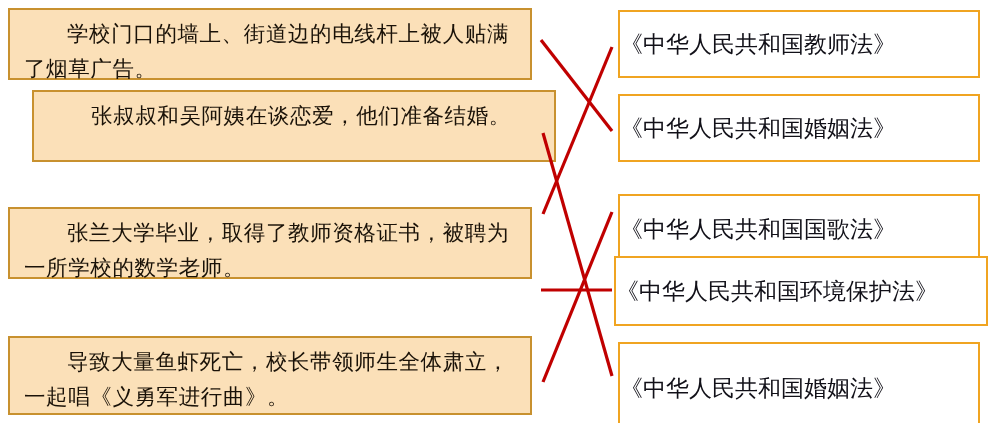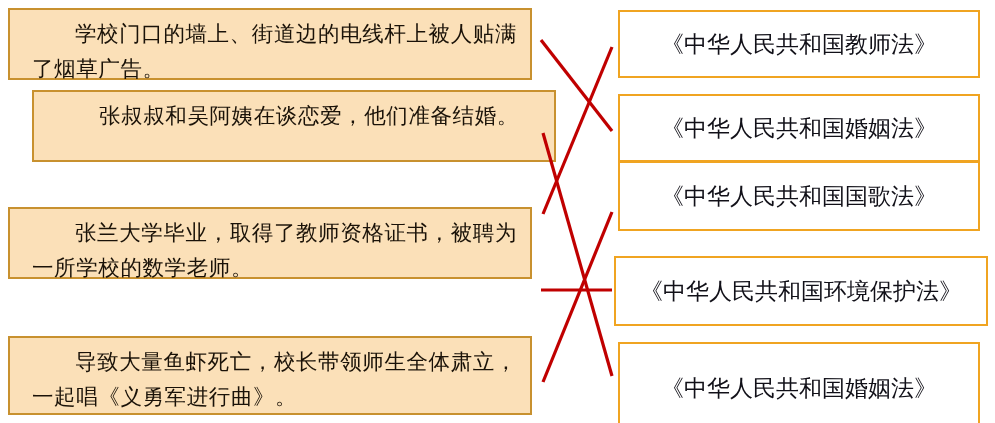--- a/index.html
+++ b/index.html
@@ -35,21 +35,21 @@
     position: absolute;
     left: 0;
     width: 524px;
     box-sizing: border-box;
     background: #FBE0B8;
     border: 2px solid #C8912F;
     color: #1a1208;
     font-size: 21.5px;
     line-height: 35px;
     letter-spacing: 0.6px;
-    padding: 6px 8px 4px 22px;
+    padding: 6px 8px 4px 14px;
     text-indent: 2em;
     font-family: "DejaVu Serif", "Liberation Serif", serif;
   }
 
   .stmt-box.r0 { top: 0px;   height: 72px; }
   .stmt-box.r1 { top: 82px;  height: 72px; margin-left: 24px; }
   .stmt-box.r2 { top: 164px; height: 72px; margin-top: 35px; }
   .stmt-box.r3 { top: 246px; height: 72px; }
   .stmt-box.r4 { top: 328px; height: 79px; }
 
@@ -67,29 +67,29 @@
     box-sizing: border-box;
     background: #ffffff;
     border: 2px solid #F0A421;
     color: #111018;
     font-size: 23px;
     line-height: 1;
     text-align: center;
     white-space: nowrap;
     display: flex;
     align-items: center;
-    justify-content: center;
+    justify-content: flex-start;
     font-family: "DejaVu Serif", "Liberation Serif", serif;
   }
   .law-box.w-narrow { width: 362px; left: 4px; }
   .law-box.w-wide   { width: 374px; left: 0px; }
 
   .law-box.b0 { top: 0px;   height: 68px; }
   .law-box.b1 { top: 84px;  height: 68px; }
-  .law-box.b2 { top: 151px; height: 70px; font-family: Liberation Serif, serif; }
+  .law-box.b2 { top: 184px; height: 70px; font-family: Liberation Serif, serif; }
   .law-box.b3 { top: 246px; height: 70px; }
   .law-box.b4 { top: 332px; height: 92px; }
 
   
   #connector-layer {
     position: absolute;
     left: 0;
     top: 0;
     width: 995px;
     height: 423px;

